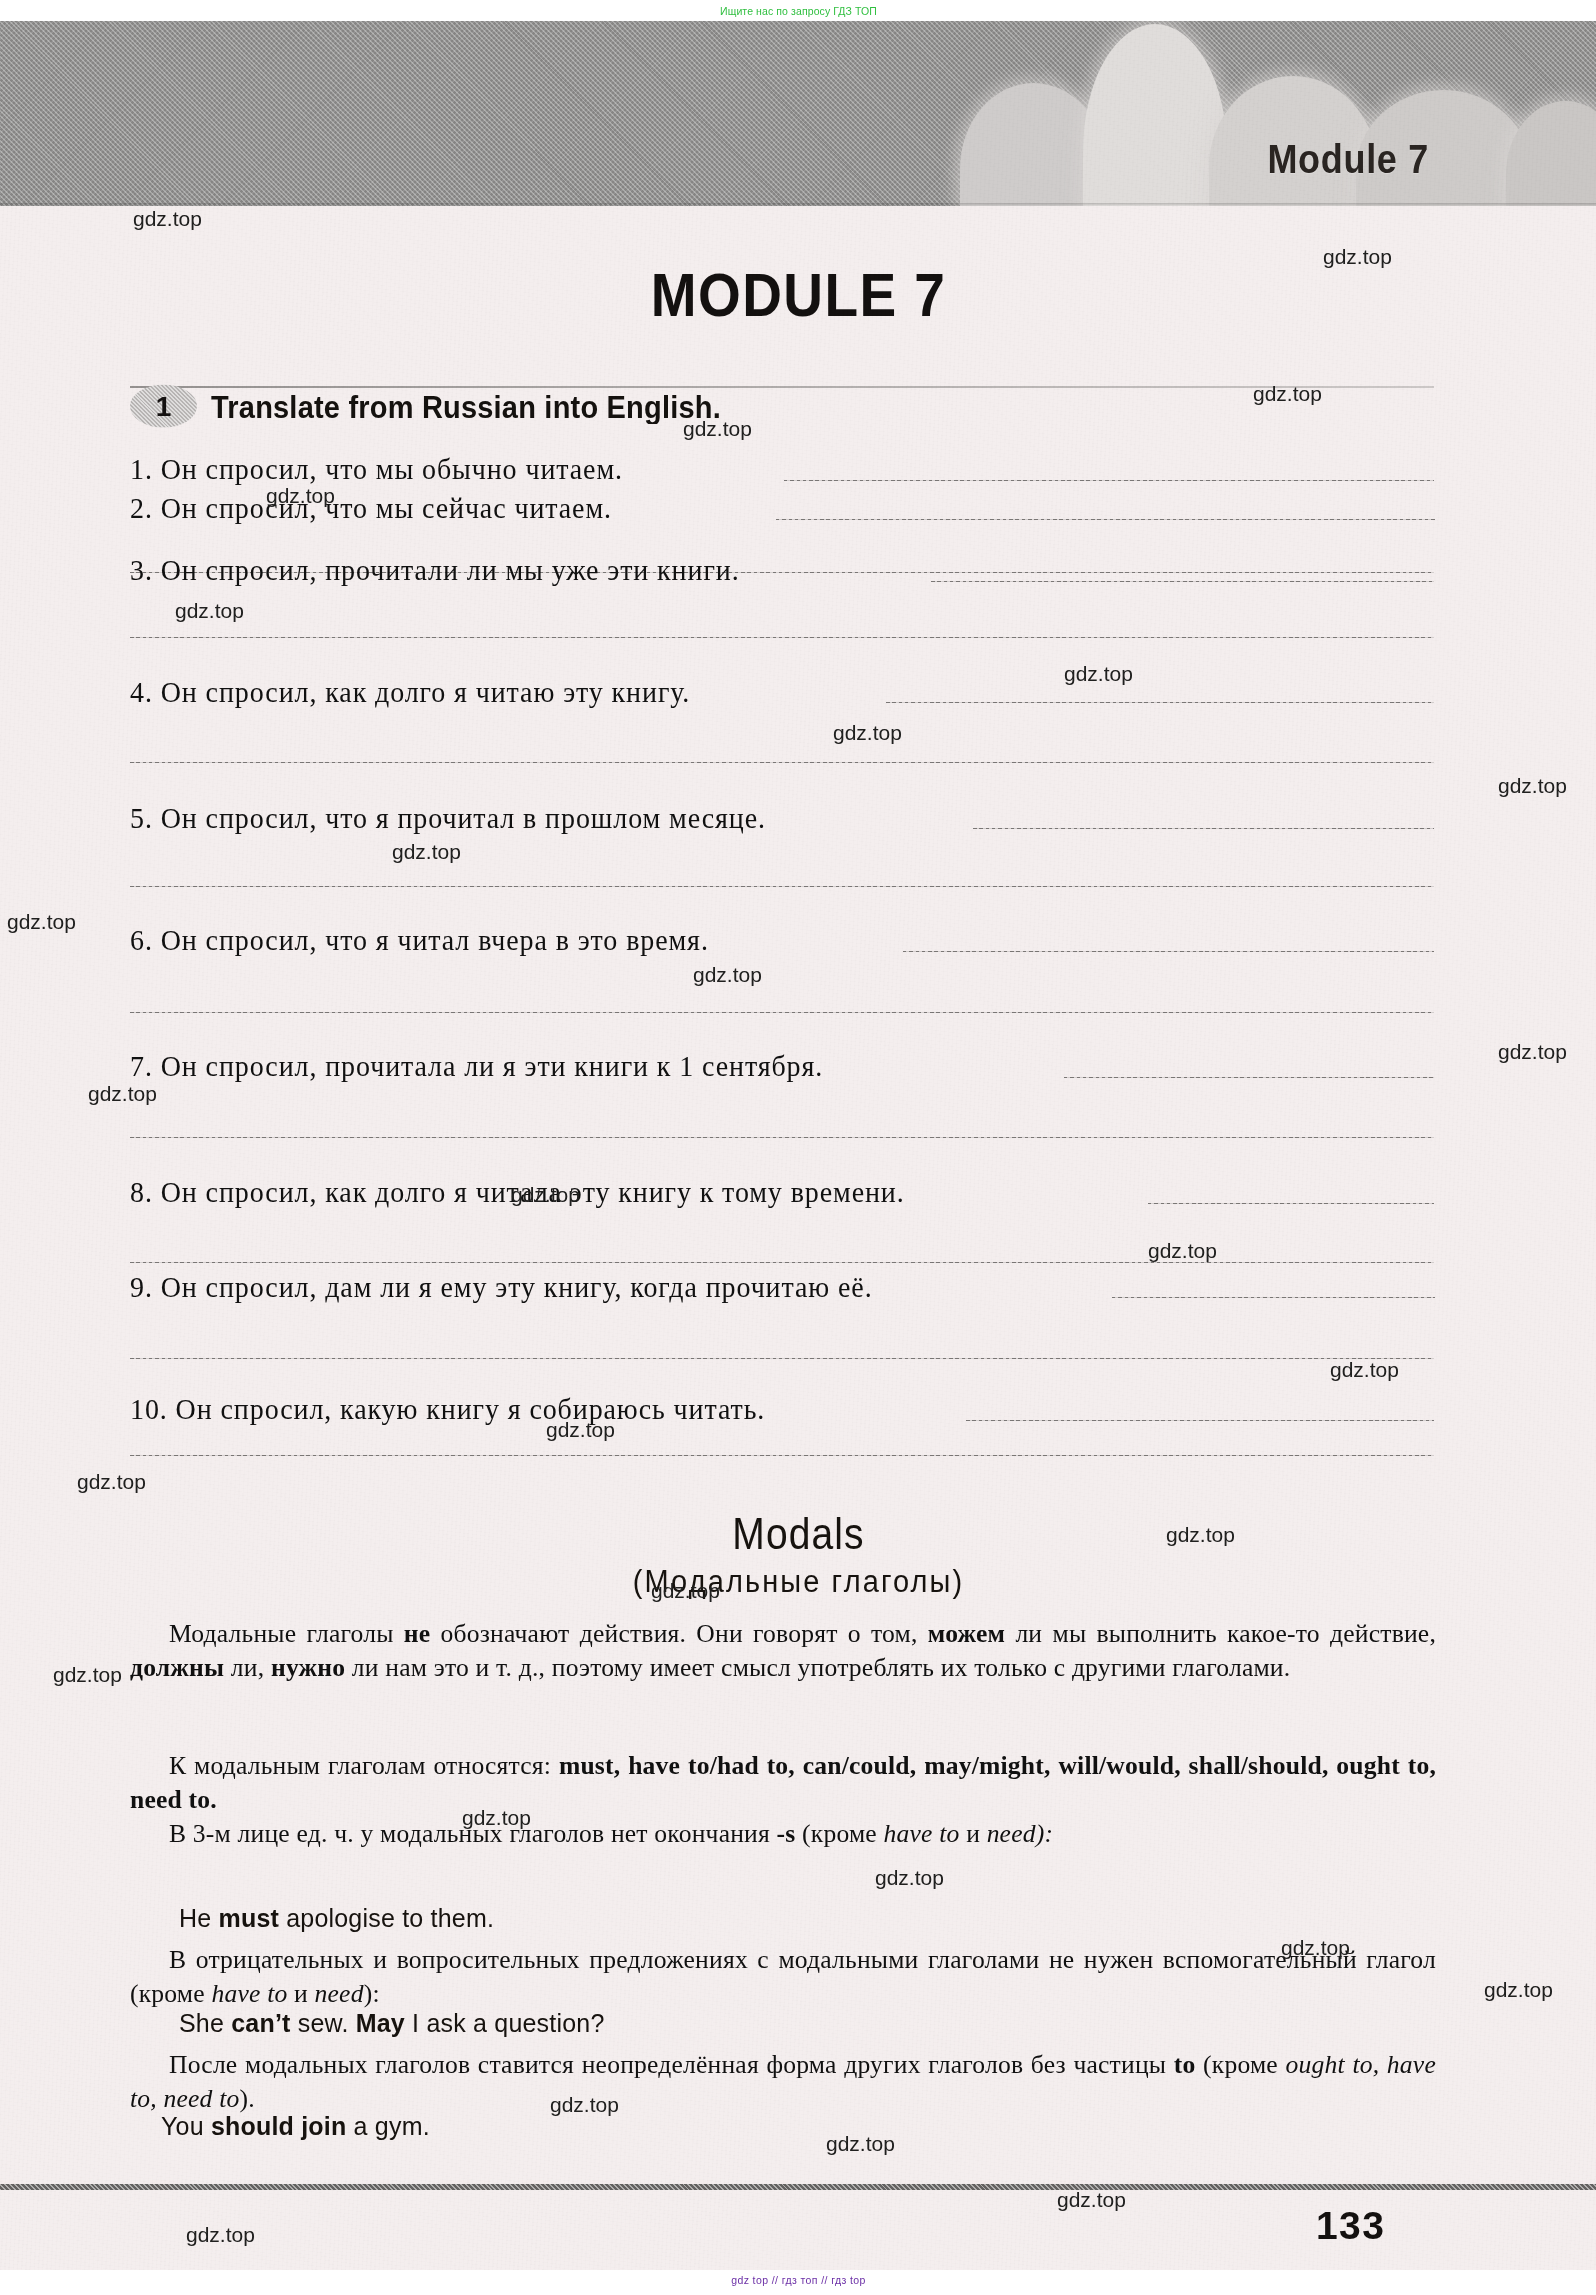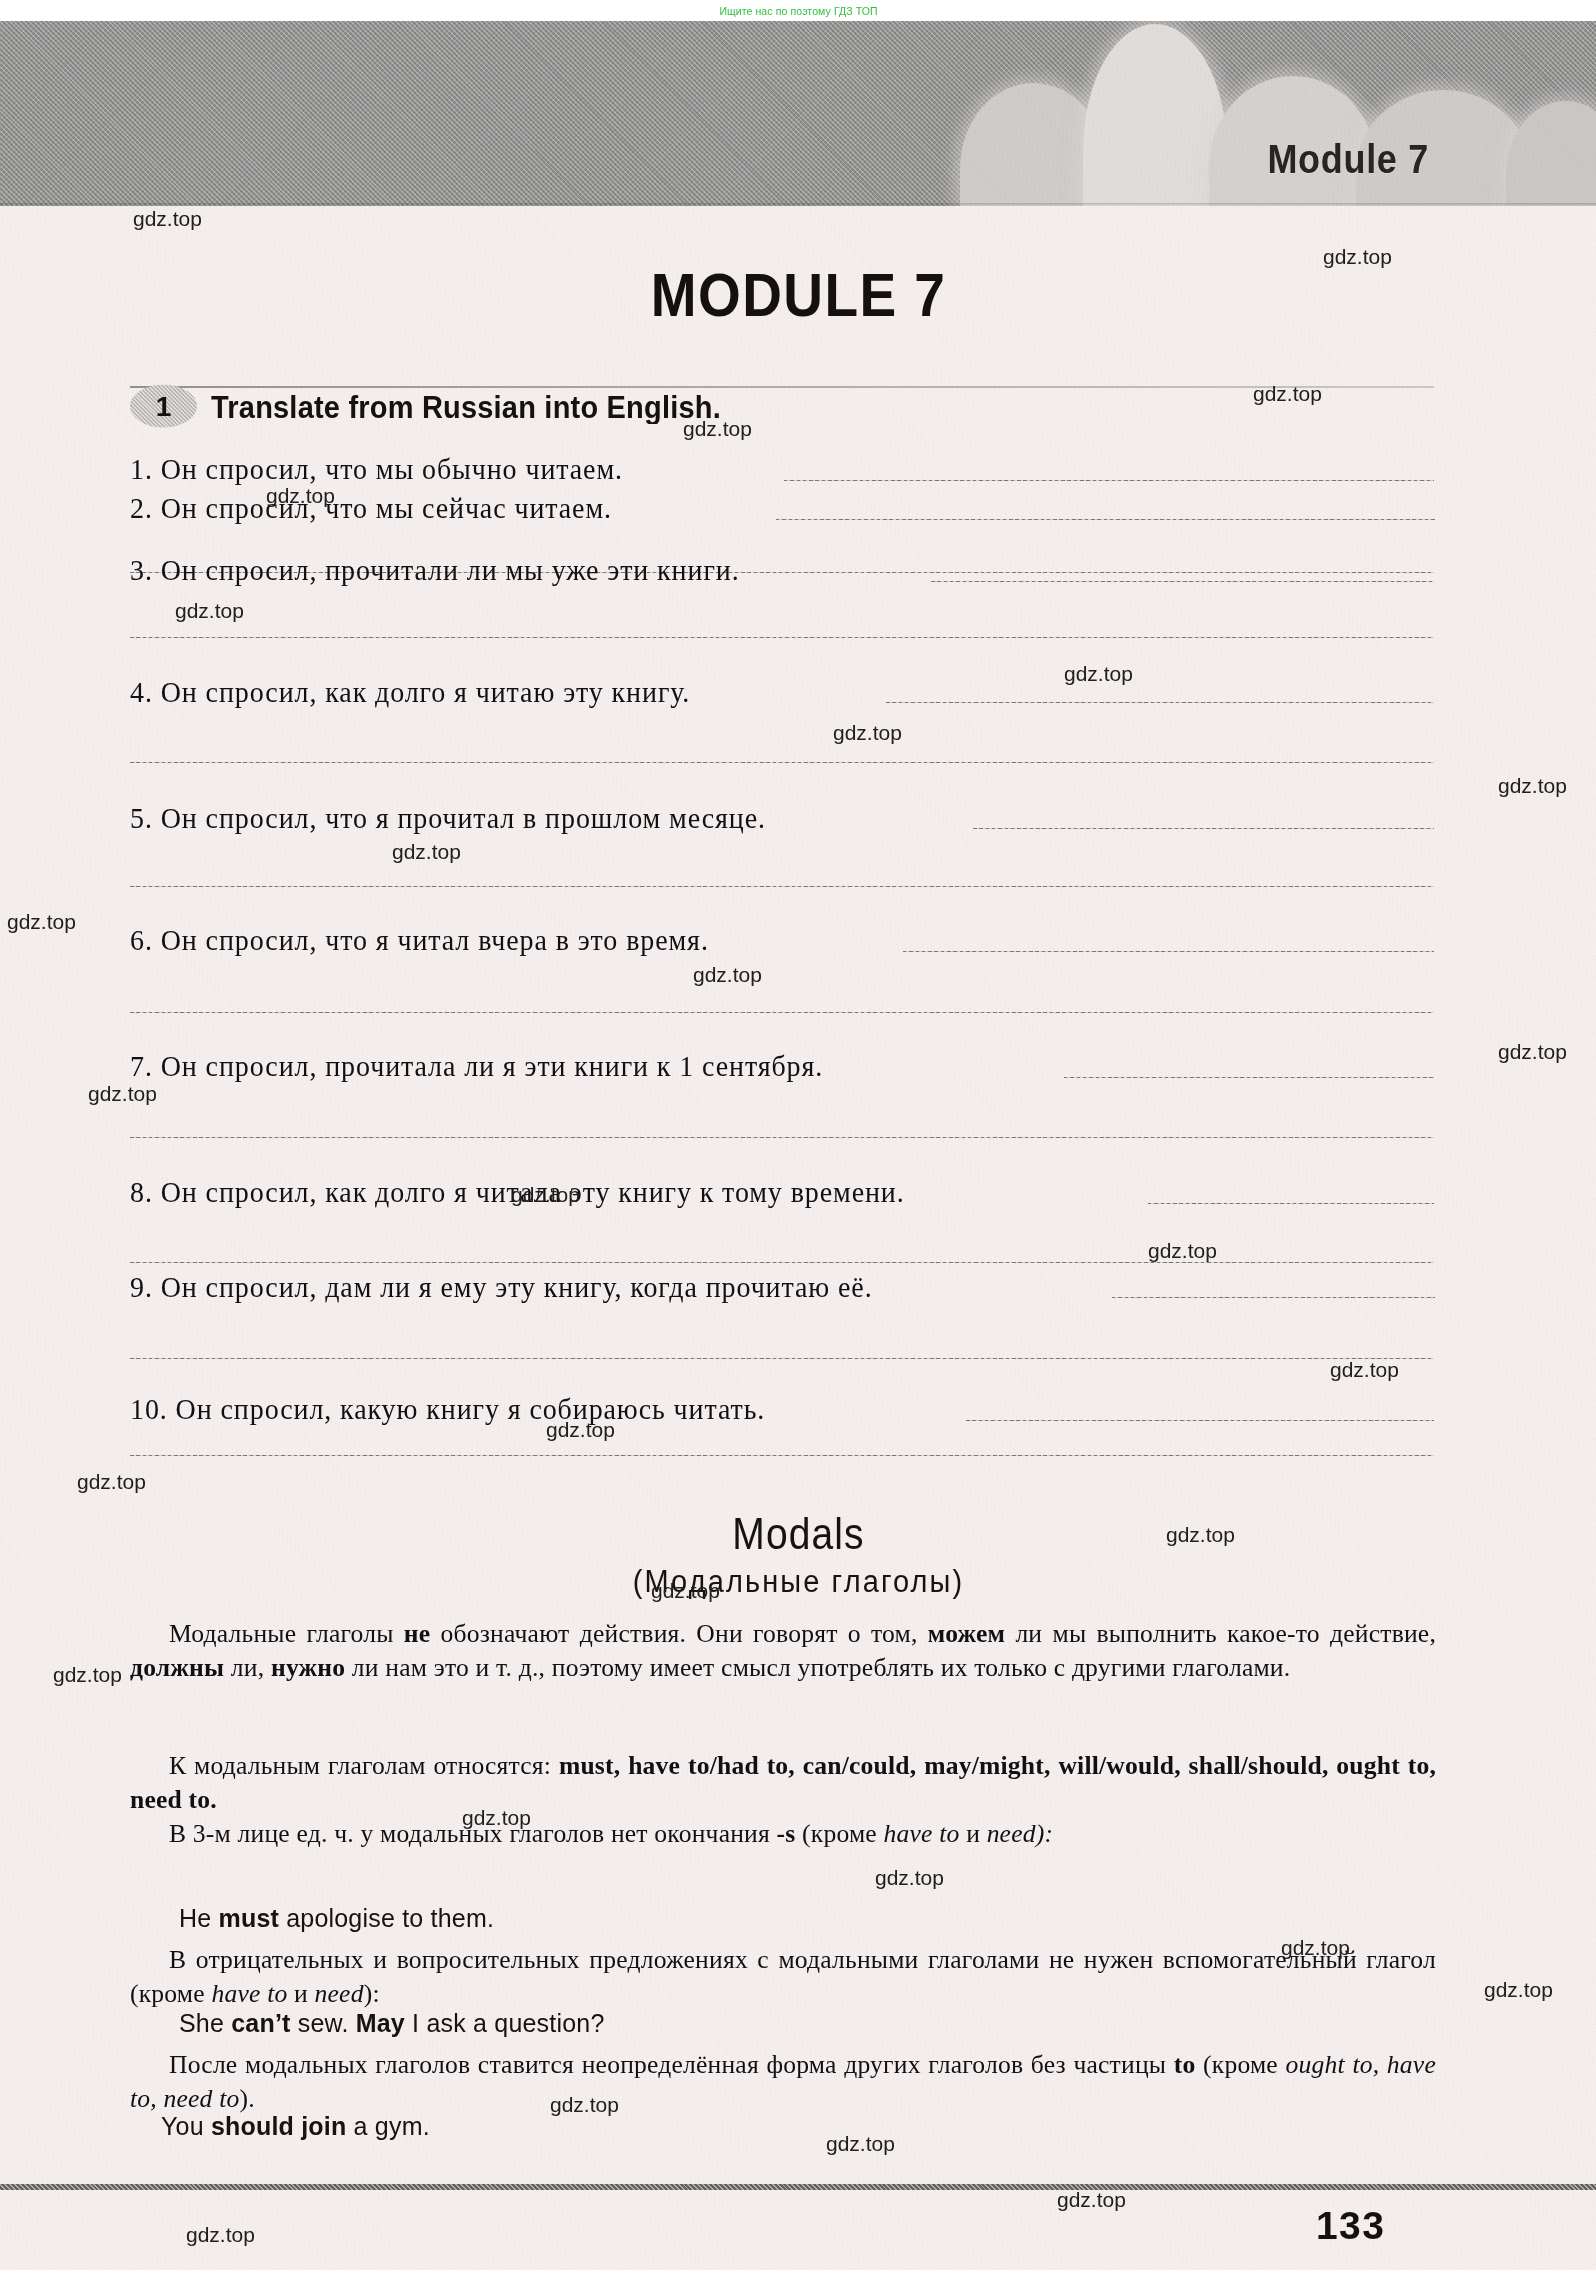--- a/index.html
+++ b/index.html
@@ -271,21 +271,21 @@
     white-space: nowrap;
     pointer-events: none;
   }
 </style>
 </head>
 <body>
 
 <div id="page">
 
   <div class="promo-strip">
-    <span class="promo-text">Ищите нас по поэтому ГДЗ ТОП</span>
+    <span class="promo-text">Ищите нас по запросу ГДЗ ТОП</span>
   </div>
 
   <div class="sheet">
 
     <div class="banner">
       <div class="banner-weave"></div>
       <div class="banner-crown">
         <div class="petal p1"></div>
         <div class="petal p2"></div>
         <div class="petal p3"></div>
@@ -377,20 +377,21 @@
     </div>
 
     <div class="example" style="top:2091px; left:161px;">
       <span>You <b>should join</b> a gym.</span>
     </div>
 
     <div class="footer-rule"></div>
     <div class="page-number">133</div>
   </div>
 
+  <div class="bottom-credit">gdz top  //  гдз топ  //  гдз top</div>
 
   <div>
     <span class="wm" style="left:133px;  top:207px;">gdz.top</span>
     <span class="wm" style="left:1323px; top:245px;">gdz.top</span>
     <span class="wm" style="left:1253px; top:382px;">gdz.top</span>
     <span class="wm" style="left:683px;  top:417px;">gdz.top</span>
     <span class="wm" style="left:266px;  top:484px;">gdz.top</span>
     <span class="wm" style="left:175px;  top:599px;">gdz.top</span>
     <span class="wm" style="left:1064px; top:662px;">gdz.top</span>
     <span class="wm" style="left:833px; top:721px;">gdz.top</span>

